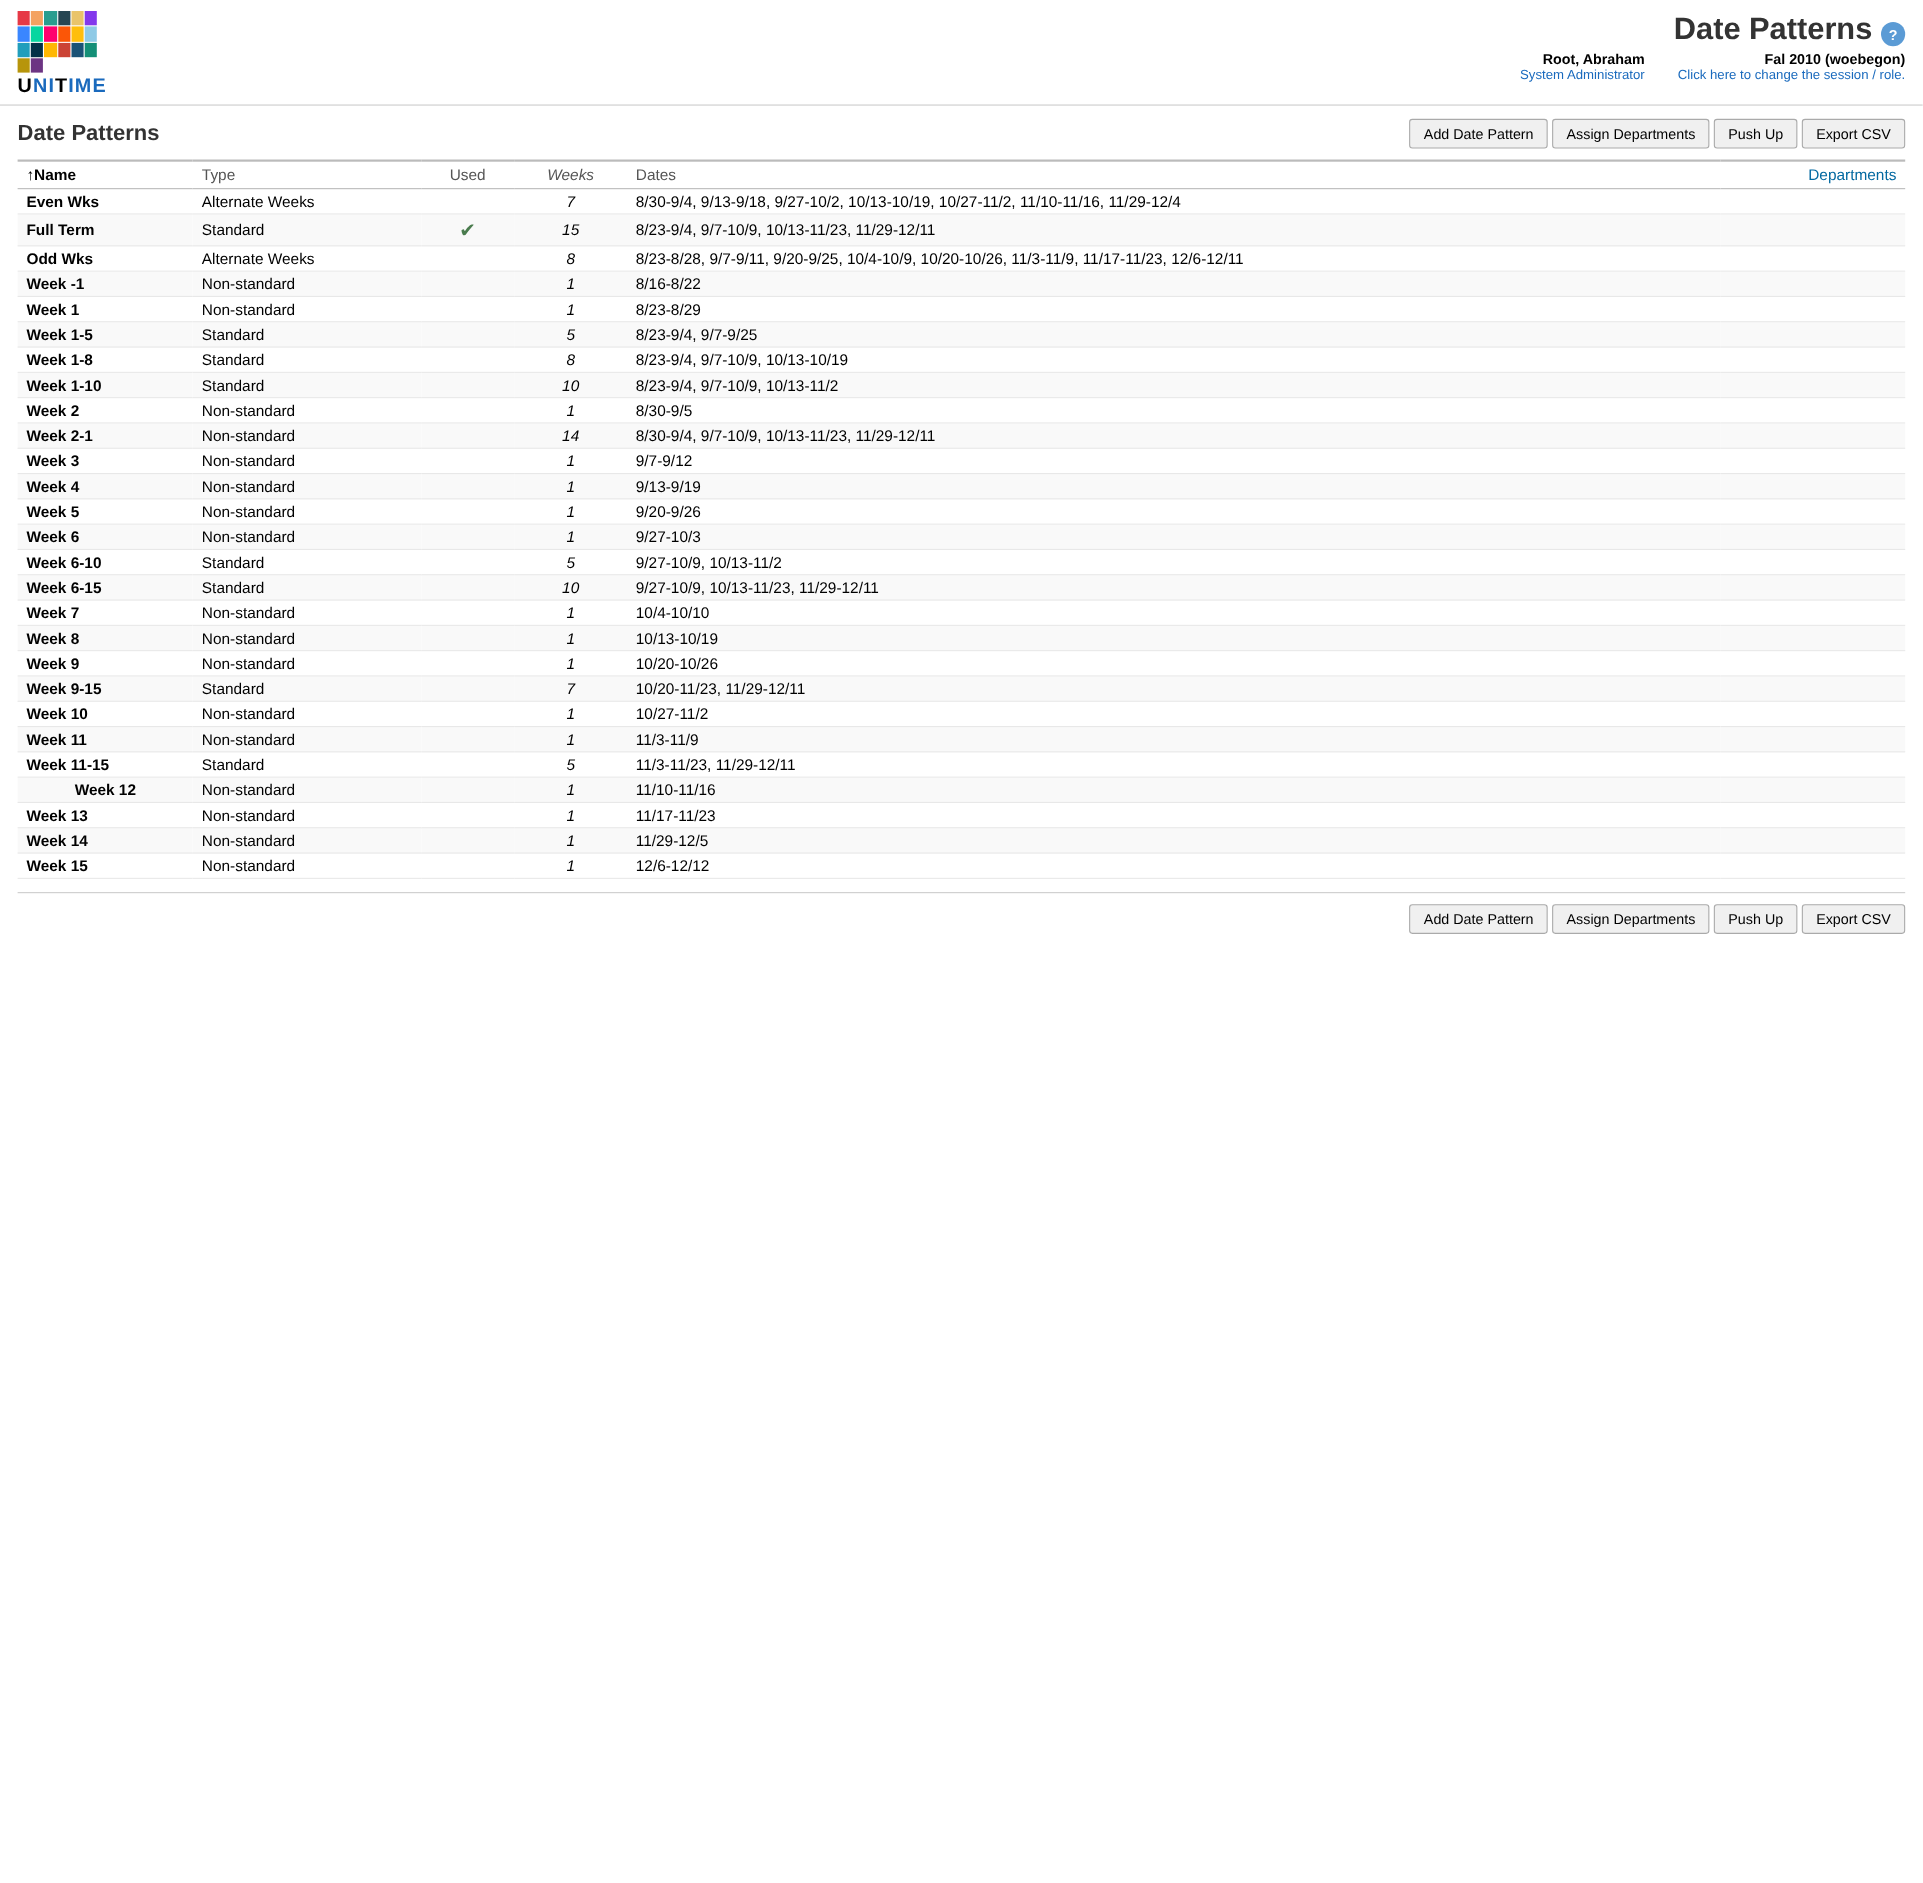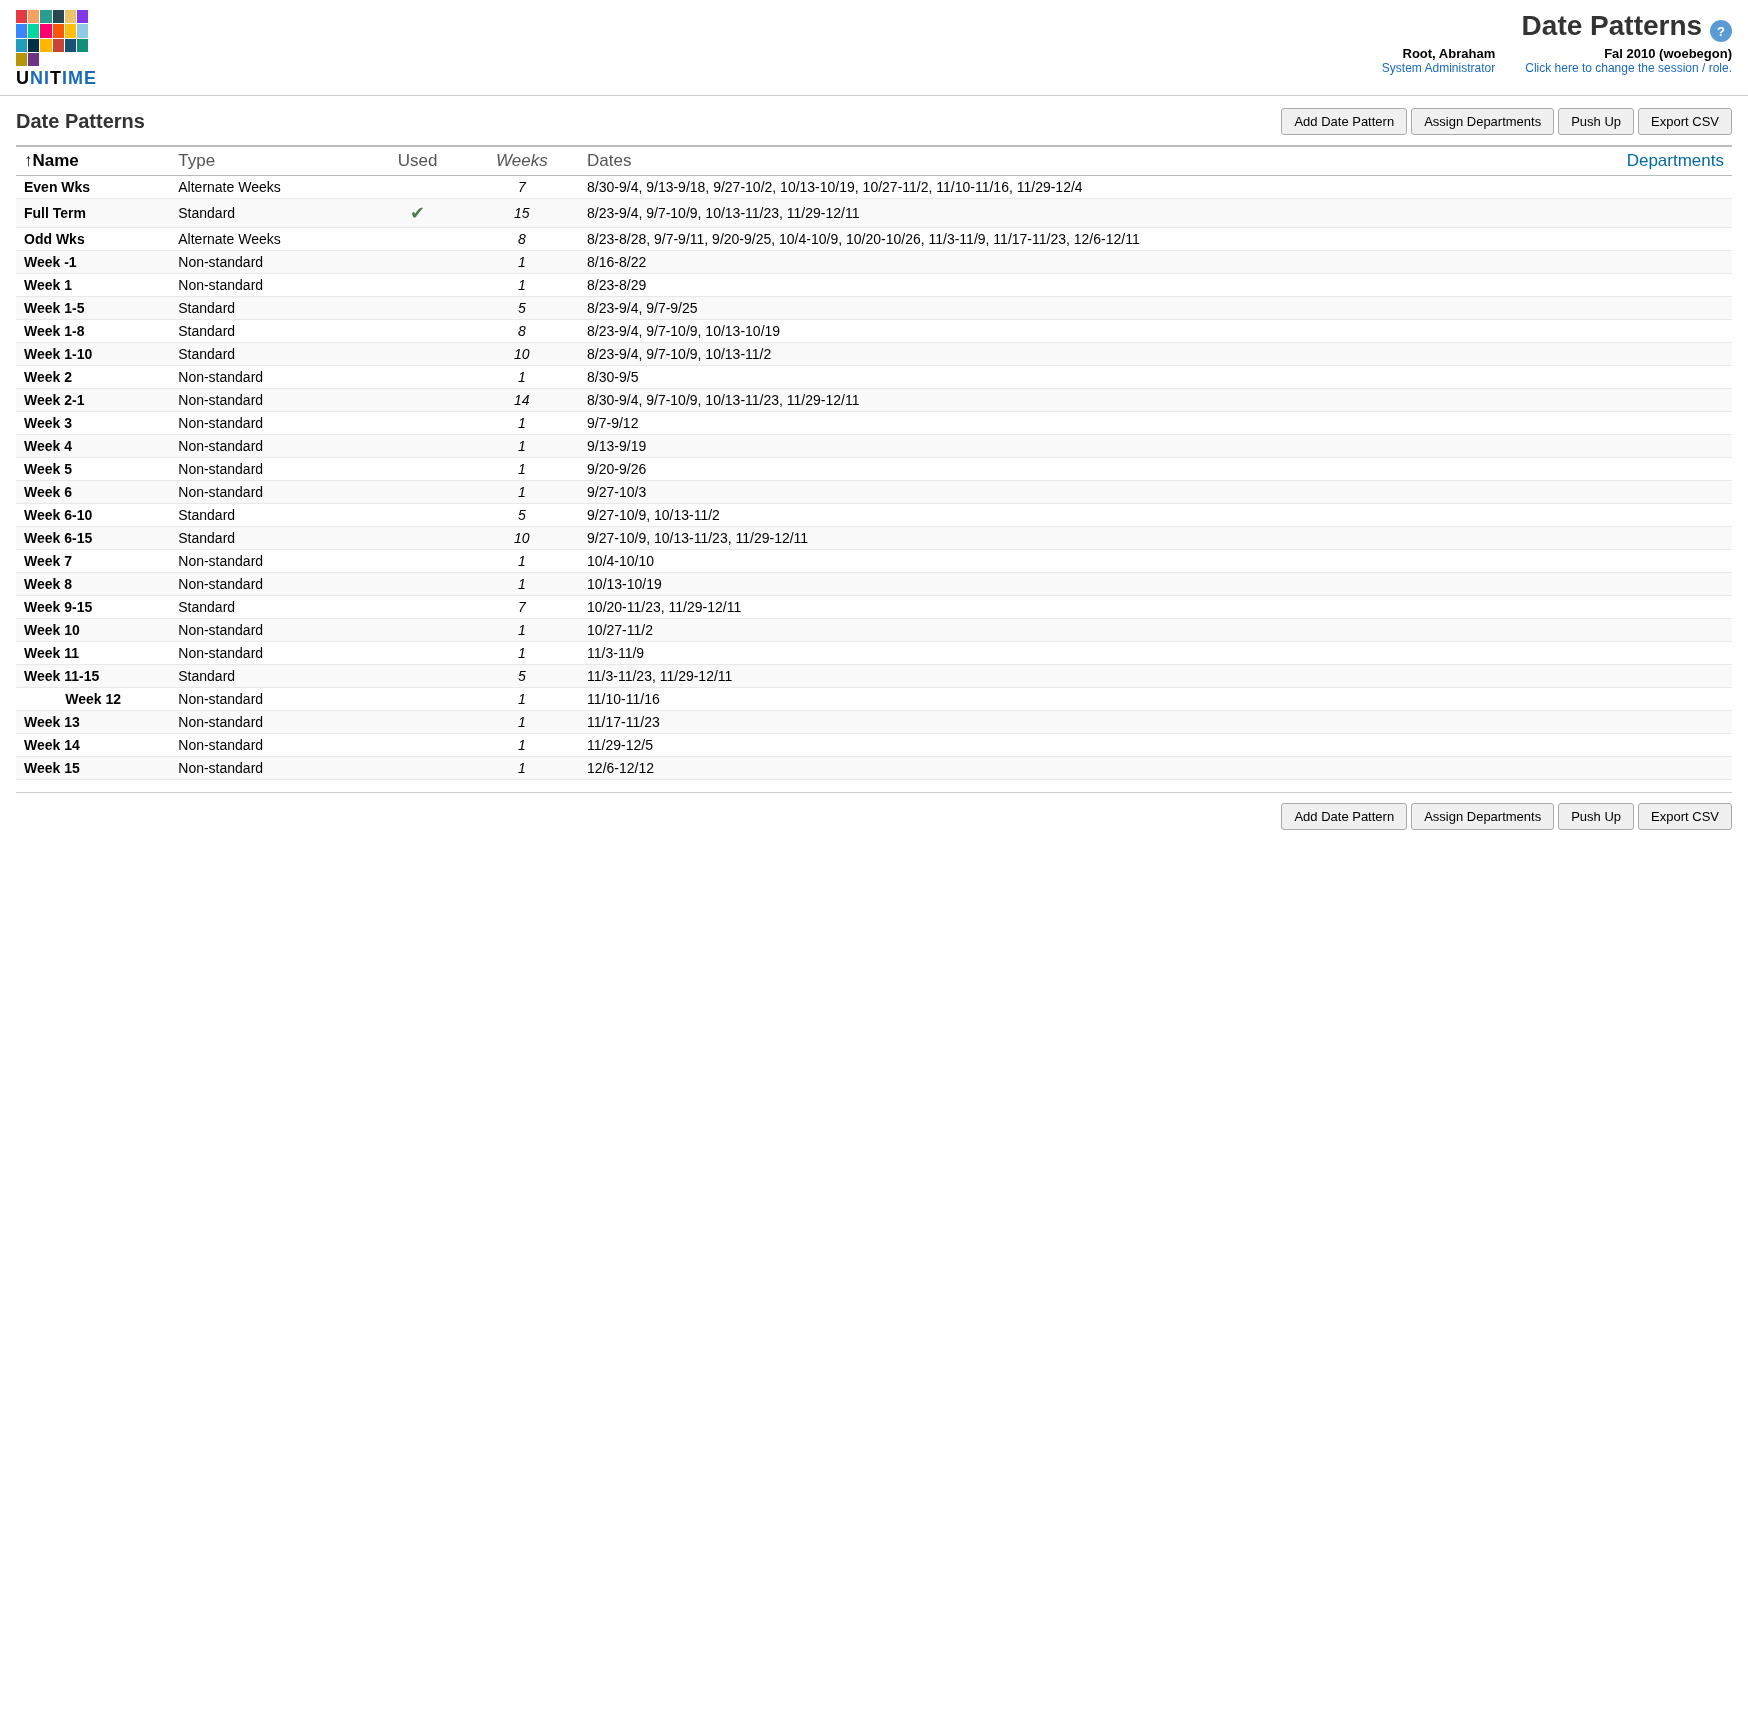--- a/index.html
+++ b/index.html
@@ -118,21 +118,21 @@
     }
     thead tr {
       border-top: 2px solid #bbb;
       border-bottom: 1px solid #bbb;
     }
     th {
       text-align: left;
       padding: 4px 8px;
       font-weight: normal;
       color: #555;
-      font-size: 17px;
+      font-size: 14px;
       white-space: nowrap;
     }
     th.sort-active {
       color: #000;
       font-weight: bold;
     }
     td {
       padding: 3px 8px;
       vertical-align: middle;
       border-bottom: 1px solid #e8e8e8;
@@ -368,20 +368,28 @@
         </tr>
         <tr>
           <td style="font-weight: bold;">Week 8</td>
           <td>Non-standard</td>
           <td class="used-col"></td>
           <td class="weeks-col" style="font-style: italic;">1</td>
           <td>10/13-10/19</td>
           <td class="dept-col"></td>
         </tr>
         <tr>
+          <td style="font-weight: bold;">Week 9</td>
+          <td>Non-standard</td>
+          <td class="used-col"></td>
+          <td class="weeks-col" style="font-style: italic;">1</td>
+          <td>10/20-10/26</td>
+          <td class="dept-col"></td>
+        </tr>
+        <tr>
           <td style="font-weight: bold;">Week 9-15</td>
           <td>Standard</td>
           <td class="used-col"></td>
           <td class="weeks-col" style="font-style: italic;">7</td>
           <td>10/20-11/23, 11/29-12/11</td>
           <td class="dept-col"></td>
         </tr>
         <tr>
           <td style="font-weight: bold;">Week 10</td>
           <td>Non-standard</td>

